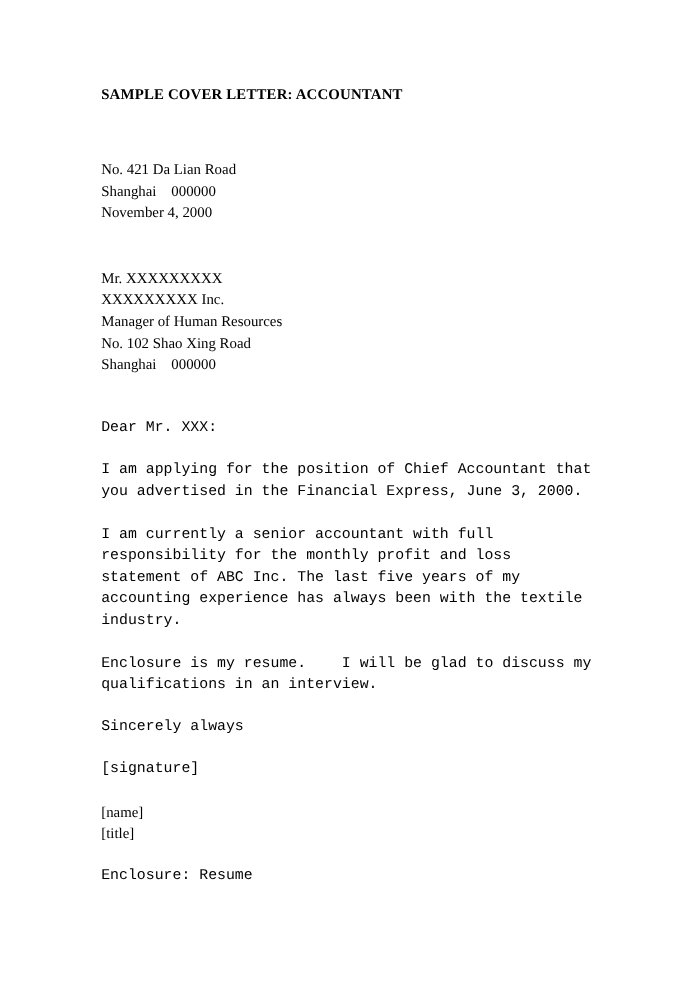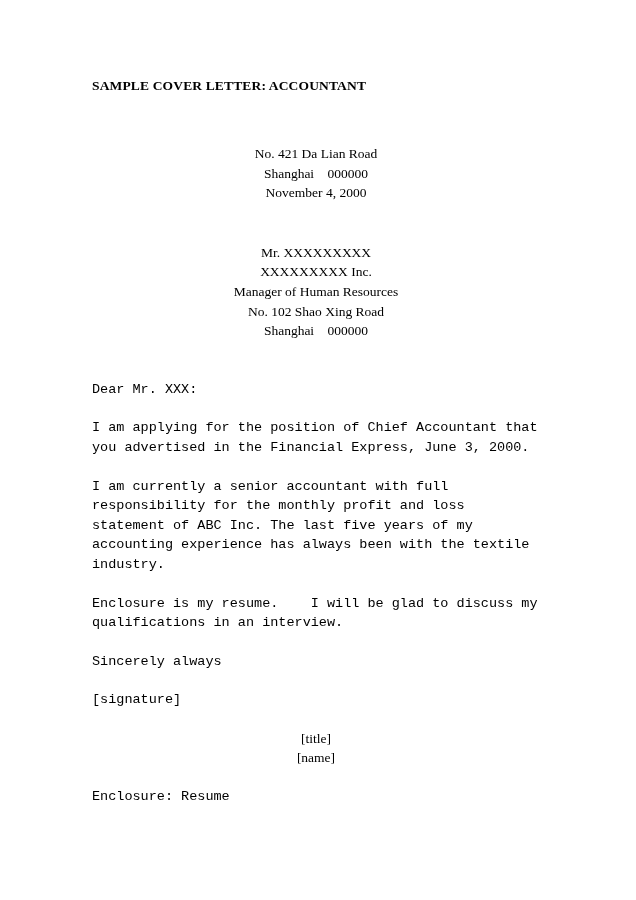--- a/index.html
+++ b/index.html
@@ -37,21 +37,20 @@
     white-space: nowrap;
   }
   .block {
     font-size: 13.5px;
     line-height: 19.6px;
     margin: 0;
   }
   .line {
     display: block;
     white-space: pre;
-    text-align: center;
   }
   .para {
     font-size: 13.5px;
     line-height: 19.6px;
     margin: 0;
     white-space: pre-wrap;
     font-family: Liberation Mono, monospace;
   }
   
   .gap-title-sender { height: 49px; }
@@ -110,22 +109,22 @@
 
     <p class="para">Sincerely always</p>
 
     <div class="gap-signature"></div>
 
     <p class="para">[signature]</p>
 
     <div class="gap-name"></div>
 
     <div class="block">
+      <span class="line">[name]</span>
       <span class="line">[title]</span>
-      <span class="line">[name]</span>
     </div>
 
     <div class="gap-enclosure"></div>
 
     <p class="para">Enclosure: Resume</p>
 
   </div>
 </div>
 
 </body></html>

